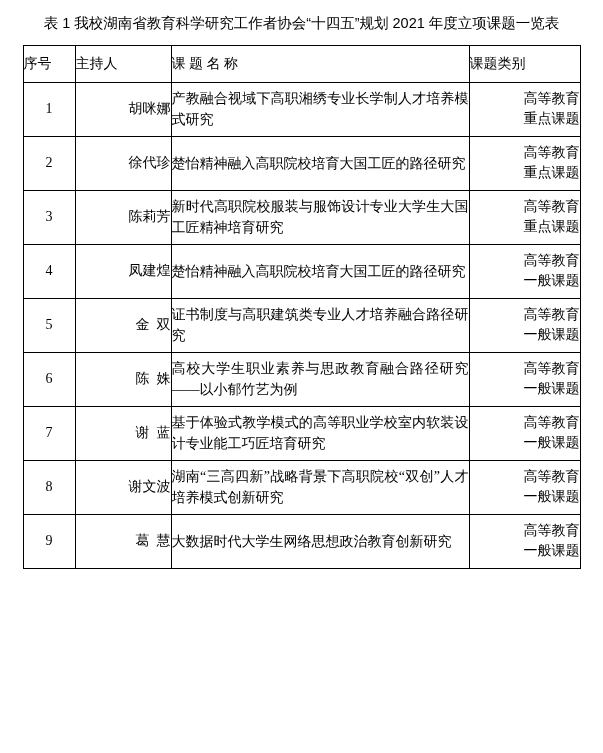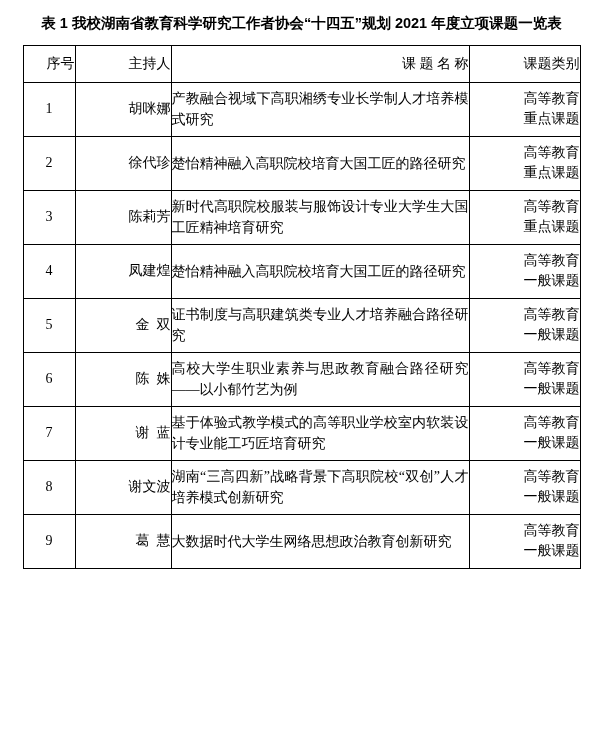--- a/index.html
+++ b/index.html
@@ -16,21 +16,21 @@
   }
   .page {
     width: 603px;
     height: 753px;
     position: relative;
     box-sizing: border-box;
     padding: 0;
   }
   .doc-title {
     font-family: "Liberation Sans", "DejaVu Sans", sans-serif;
-    font-weight: bold;
+    font-weight: normal;
     font-size: 14.5px;
     text-align: center;
     letter-spacing: 0px;
     padding: 14px 8px 12px 8px;
     line-height: 1.3;
     white-space: nowrap;
   }
   table.grid {
     border-collapse: collapse;
     margin: 0 auto;
@@ -49,21 +49,21 @@
   .col-title { width: 298px; }
   .col-type { width: 111px; }
 
   thead th {
     height: 36px;
     font-weight: normal;
     text-align: center;
   }
   .hdr-text {
     display: block;
-    text-align: right;
+    text-align: left;
   }
   td.cell-no {
     text-align: center;
   }
   td.cell-host {
     text-align: right;
   }
   .host-inner {
     display: inline-block;
     white-space: pre;

